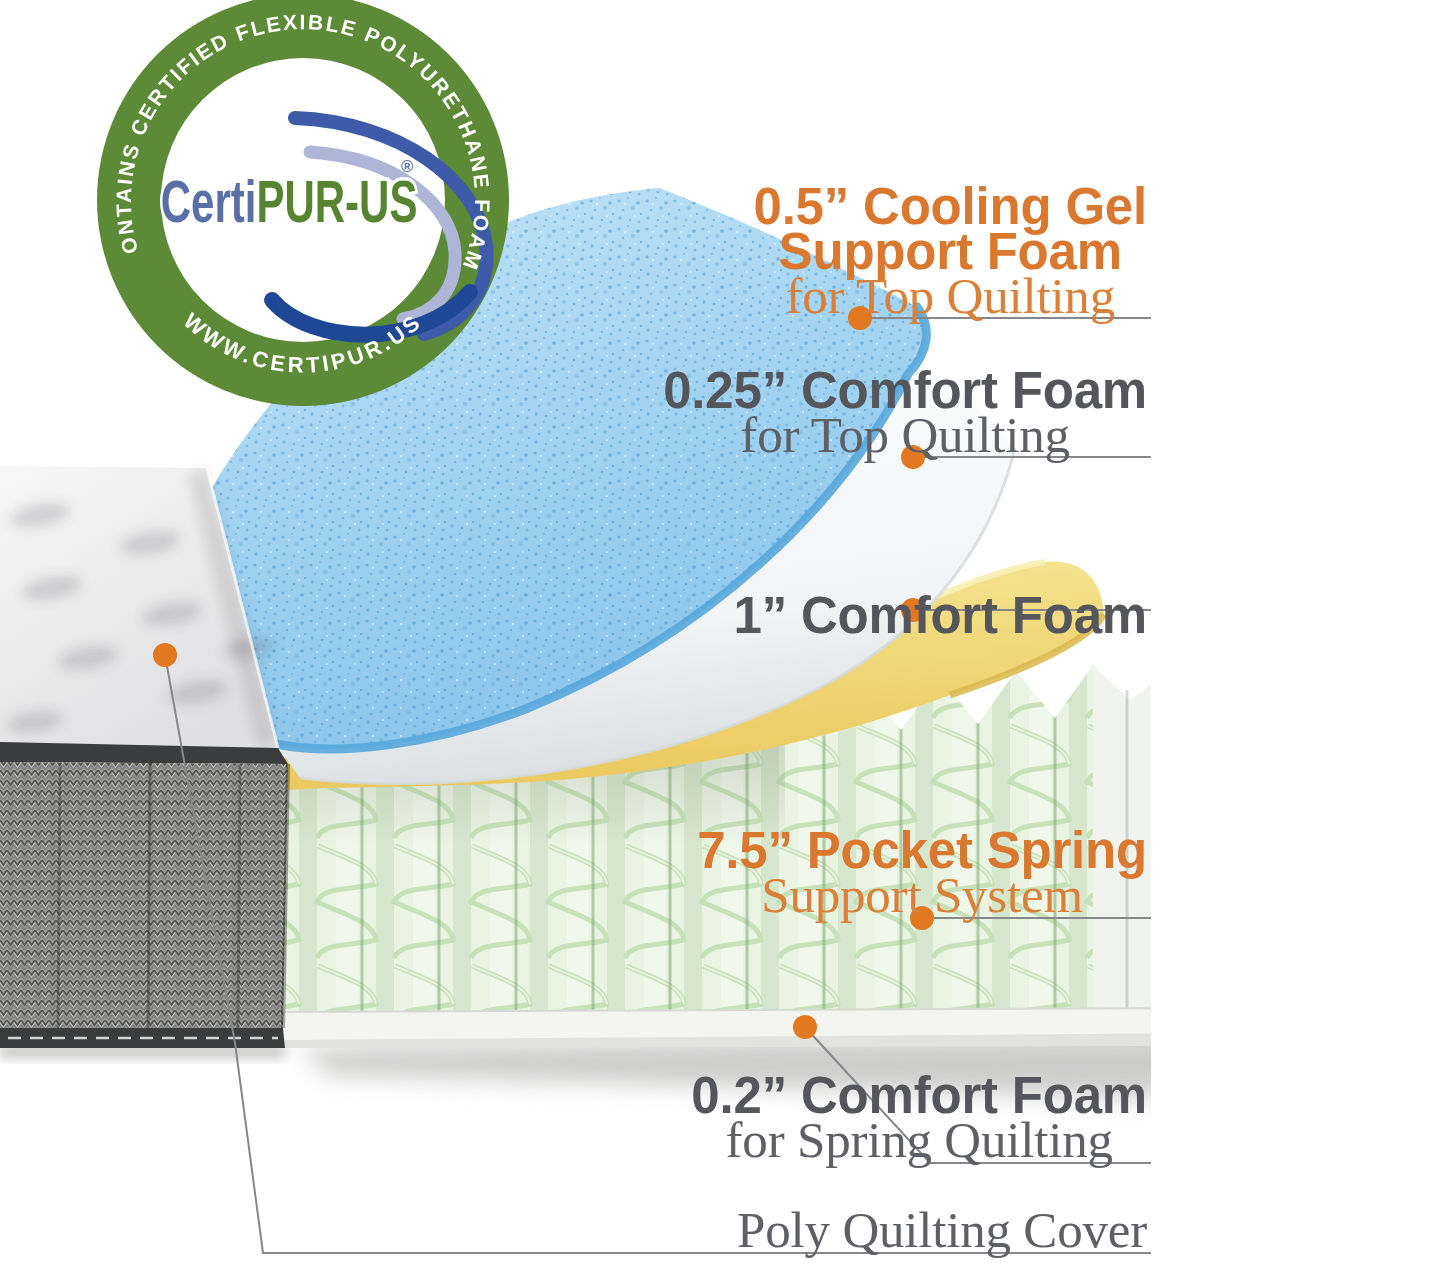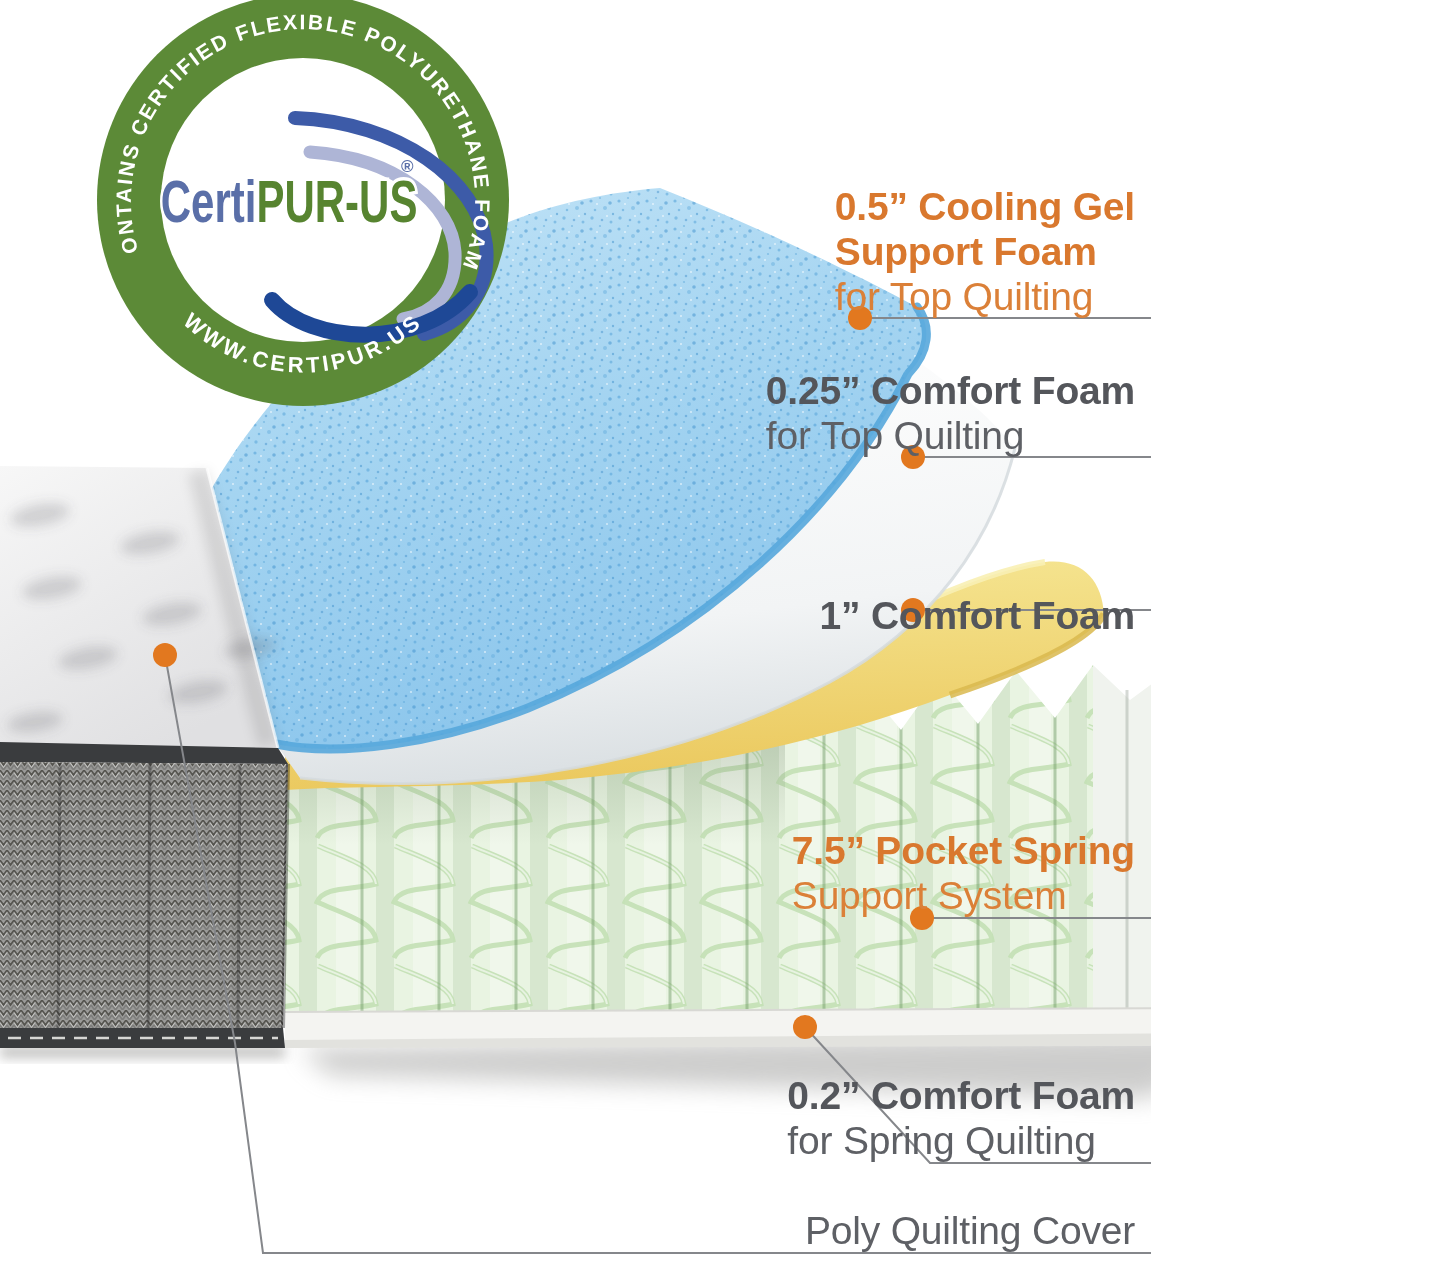--- a/index.html
+++ b/index.html
@@ -2,25 +2,25 @@
 <html><head>
 <meta charset="utf-8">
 <style>
   html,body{margin:0;padding:0;background:#ffffff;}
   #canvas{
     position:relative;width:1151px;height:1267px;background:#ffffff;overflow:hidden;
     font-family:"Liberation Sans",sans-serif;
   }
   #scene{position:absolute;left:0;top:0;}
   .callout{
-    position:absolute;right:16px;text-align:left;
-    font-size:39px;line-height:45px;letter-spacing:-0.2px;white-space:nowrap;
+    position:absolute;right:4px;text-align:center;
+    font-size:51px;line-height:45px;letter-spacing:-0.2px;white-space:nowrap;
   }
   .callout .b{font-weight:700;display:block;}
-  .callout .l{font-weight:400;display:block;}
+  .callout .l{font-weight:400;display:block;font-family:Liberation Serif, serif;}
   .callout.orange .b{color:#D9782E;}
   .callout.orange .l{color:#DB8038;}
   .callout.gray .b{color:#54565B;}
   .callout.gray .l{color:#5E6065;}
   #c1{top:184px;} #c2{top:368px;} #c3{top:565px;margin-top:28px;}
   #c4{top:828px;} #c5{top:1073px;margin-left:32px;} #c6{top:1208px;}
 </style>
 </head>
 <body>
 

